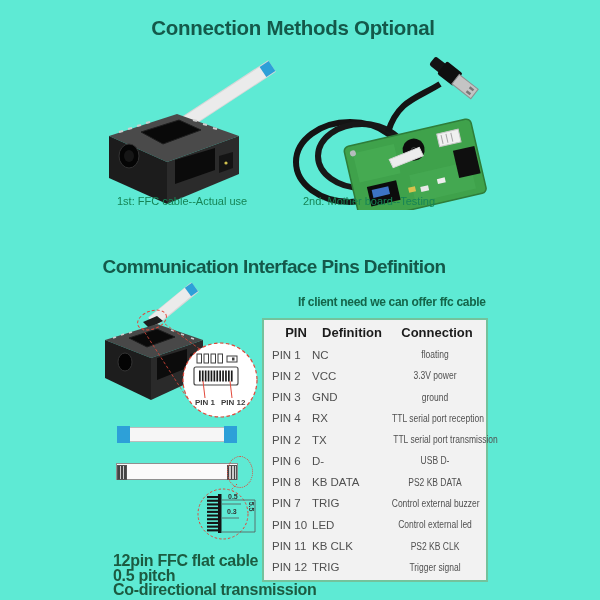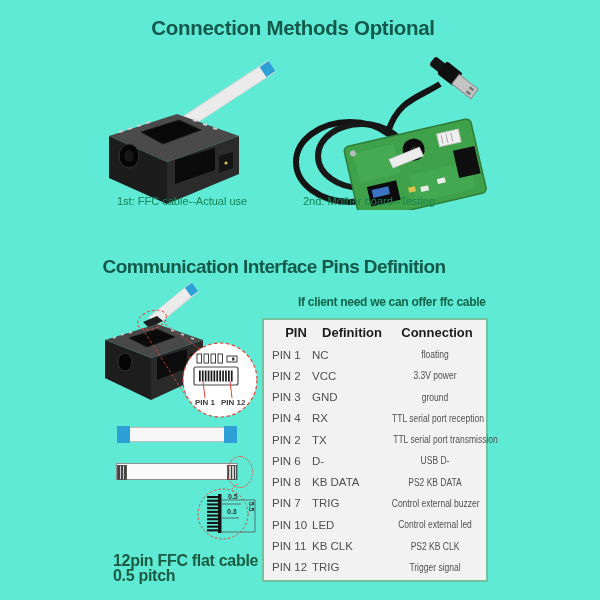--- a/index.html
+++ b/index.html
@@ -220,20 +220,21 @@
       <line x1="62" y1="16" x2="62" y2="48"></line>
     </g>
   </svg>
   <div class="dim d05">0.5</div>
   <div class="dim d03">0.3</div>
   <div class="dim d55">5.5</div>
 
   <div class="specs">
     <div>12pin FFC flat cable</div>
     <div>0.5 pitch</div>
+    <div>Co-directional transmission</div>
   </div>
 
   <div class="pintable">
     <div class="thead">
       <span>PIN</span>
       <span>Definition</span>
       <span>Connection</span>
     </div>
     <div class="tbody">
       <div class="trow">

